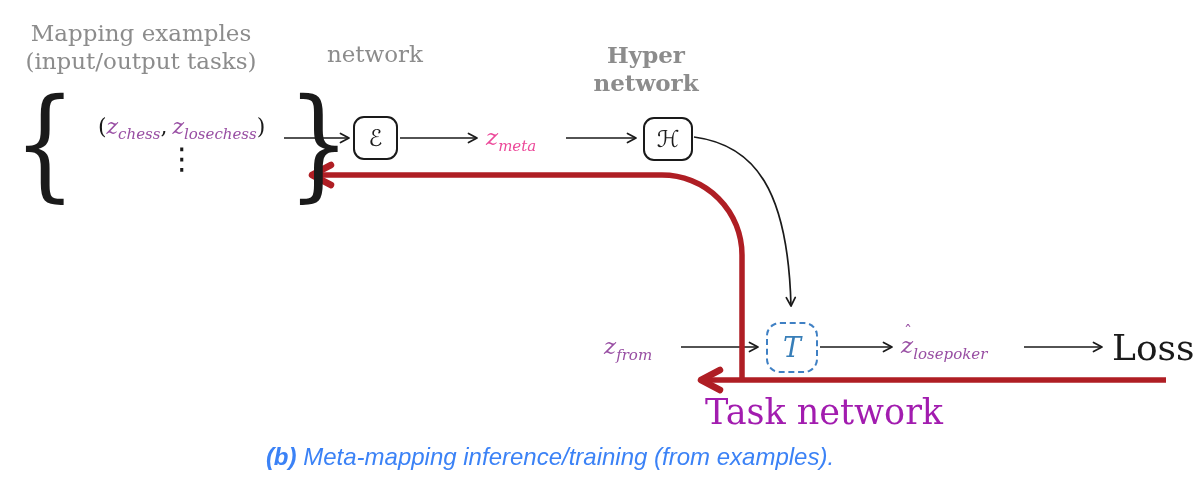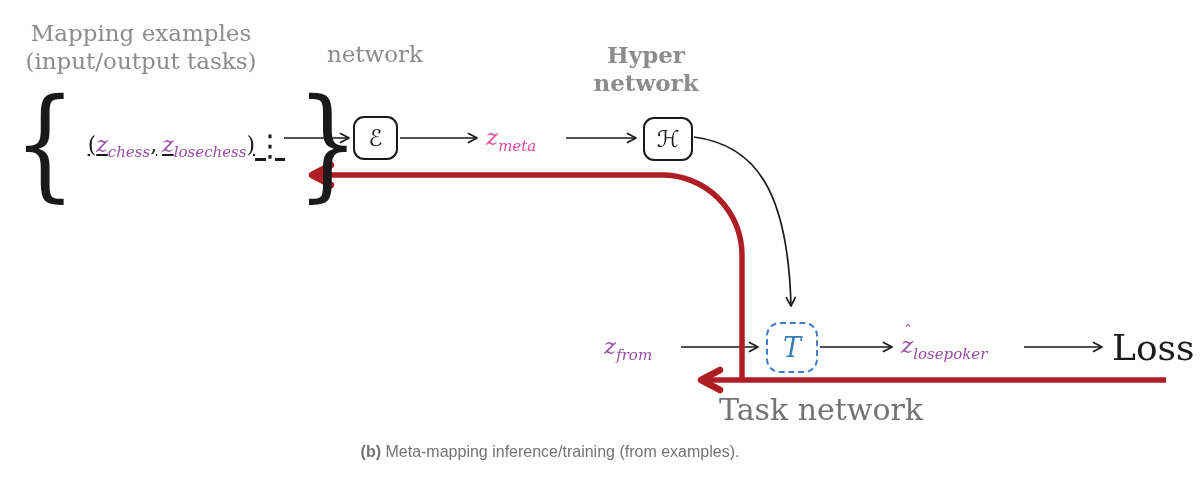--- a/index.html
+++ b/index.html
@@ -13,39 +13,39 @@
   .mi { font-style:italic; }
   sub { font-size:15px; font-style:italic; line-height:0; }
   .purple { color:#984ea3; }
   .orange { color:#ec4899; }
   .paren { font-style:normal; color:#1a1a1a; }
   .comma { margin-right:5px; }
 
   
   .set { display:flex; align-items:center; height:104px; }
   .brace { font-size:122px; line-height:0.78; font-weight:400; transform:scaleX(.8); display:inline-block; }
-  .set-body { display:flex; flex-direction:row; align-items:center; padding:0 4px; min-width:188px;text-decoration:underline; }
+  .set-body { display:flex; flex-direction:column; align-items:center; padding:0 4px; min-width:188px; }
   .pair { font-size:22px; white-space:nowrap; }
   .vdots { font-size:30px; line-height:1.1; margin-top:3px; color:#1a1a1a; }
 
   
   .node { display:flex; align-items:center; justify-content:center;
           border:2.5px solid #1a1a1a; border-radius:11px; background:#fff; }
   .node.dashed { border:2.5px dashed #3f80c4; border-radius:14px; }
   .script-glyph { font-family:"DejaVu Sans", sans-serif; font-size:23px; color:#1a1a1a; }
   .task-glyph { font-family:"DejaVu Serif", serif; font-style:italic; font-size:27px; color:#377eb8; }
 
   .hatwrap { position:relative; display:inline-block; }
   .hat { position:absolute; top:-10px; left:3px; font-size:16px; font-style:normal; }
 
   .loss { font-size:36px; }
-  .tasknet { color:#737373; font-size:30px; text-align:center; white-space:nowrap; }
+  .tasknet { color:#a21caf; font-size:35px; text-align:center; white-space:nowrap; }
 
-  .caption { font-family:"Liberation Sans", sans-serif; font-size:16px; color:#737373;
-             text-align:center; width:1100px; }
+  .caption { font-family:"Liberation Sans", sans-serif; font-size:24px; color:#3b82f6;
+             text-align:center; width:1100px;font-style:italic; }
   .caption .prefix { font-weight:bold; }
 
   svg.arrows { position:absolute; left:0; top:0; }
 </style>
 </head>
 <body>
 
 <div class="stage">
 
   <svg class="arrows" width="1204" height="477" viewBox="0 0 1204 477">

